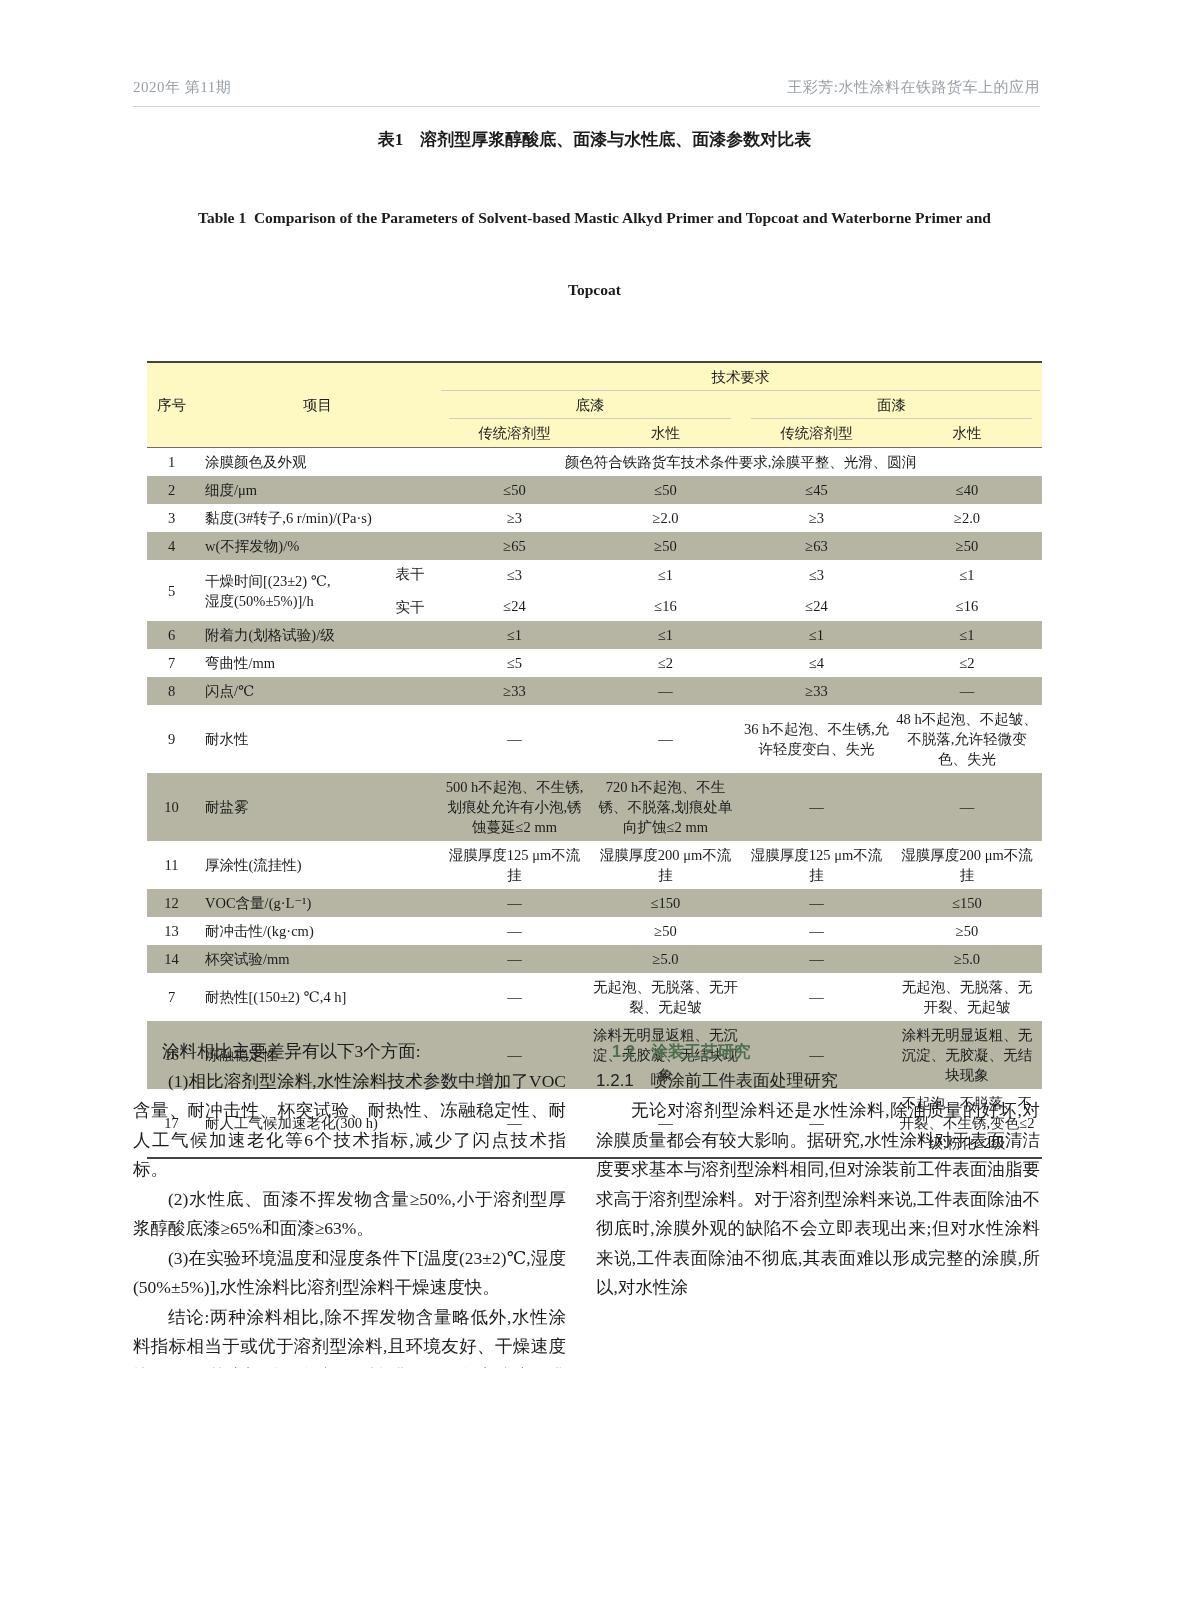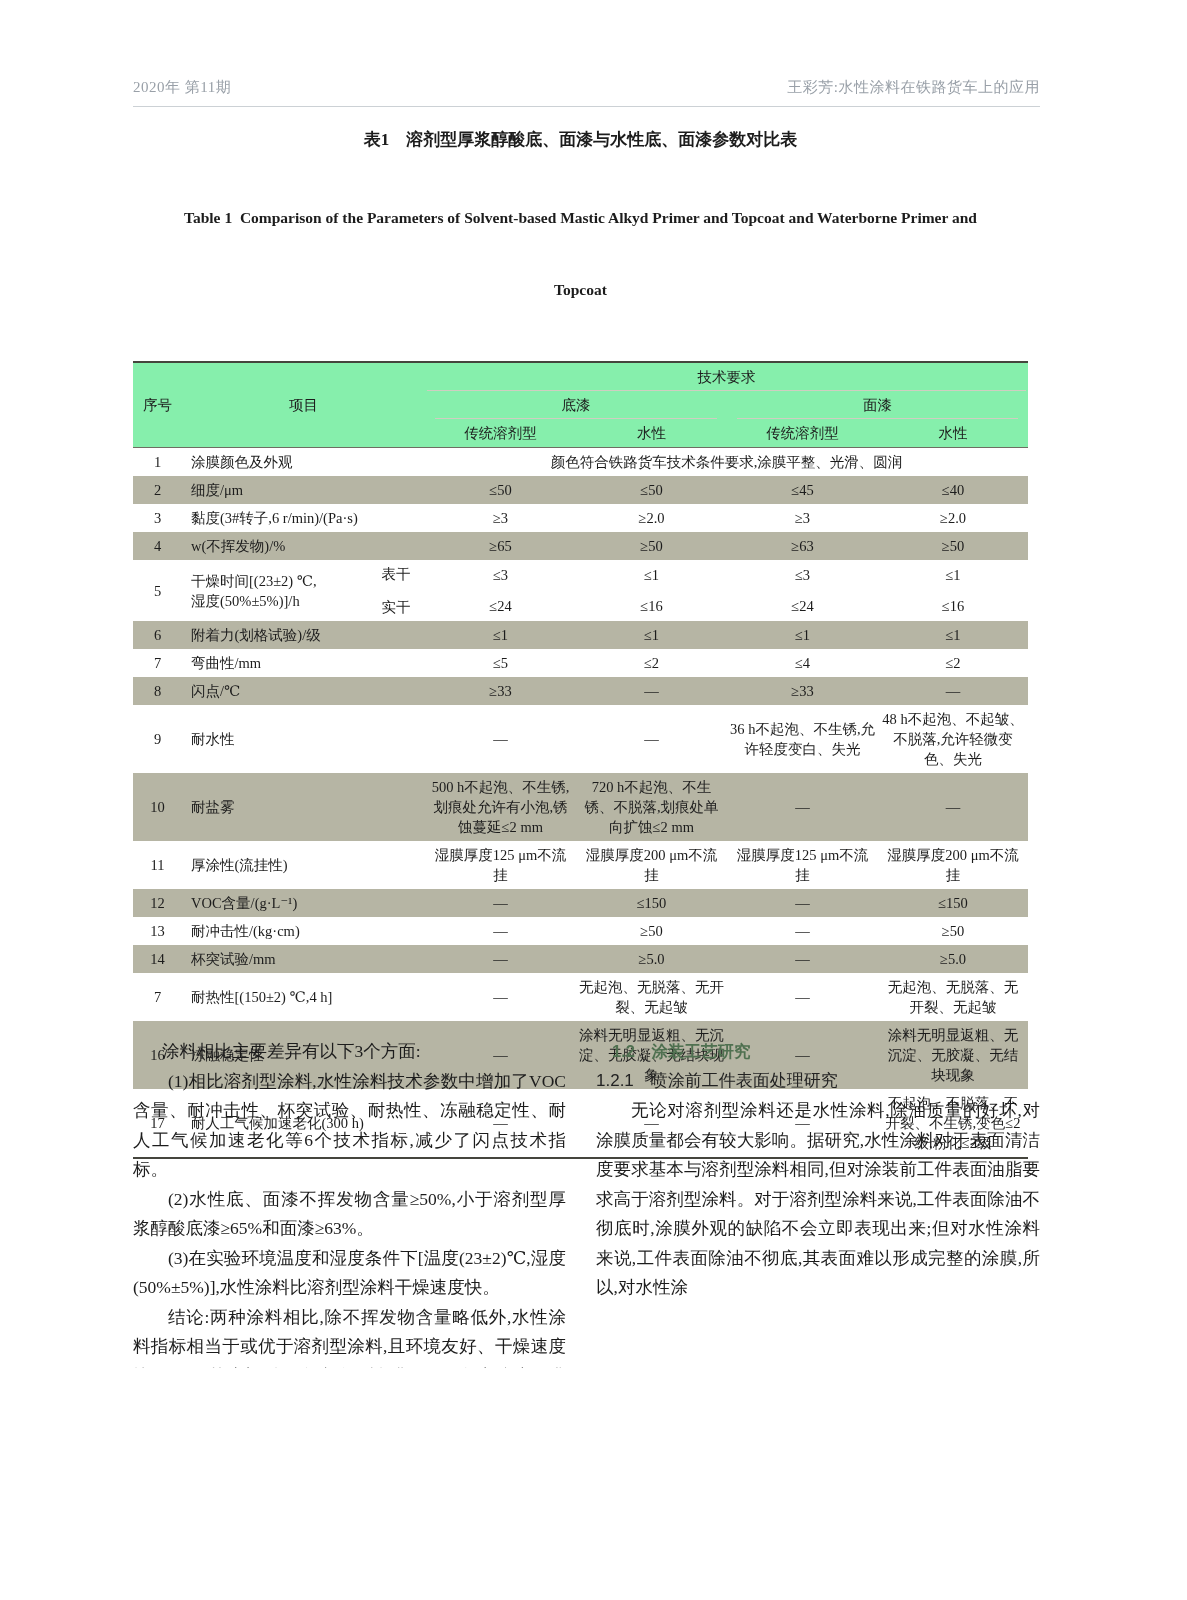--- a/index.html
+++ b/index.html
@@ -10,33 +10,33 @@
     font-family:"Liberation Serif","DejaVu Serif",serif; color:#1c1c1c;
   }
   
   .pg-header {
     position:absolute; top:78px; left:133px; width:907px;
     display:flex; justify-content:space-between; align-items:flex-end;
     font-size:15px; color:#99a0a8; letter-spacing:.5px;
     padding-bottom:9px; border-bottom:1px solid #ccd1d5;
   }
   
-  .tablewrap { position:absolute; top:128px; left:133px; width:895px; }
+  .tablewrap { position:absolute; top:128px; left:147px; width:895px; }
   .tbl-title-cn { text-align:center; font-weight:bold; font-size:17px; white-space:pre-wrap; }
   .tbl-title-en { text-align:center; font-weight:bold; font-size:15.5px; margin-top:7px; line-height:1.55; white-space:pre-wrap; }
   table.cmp {
     width:100%; border-collapse:collapse; margin-top:11px;
     border-top:2px solid #45453d; border-bottom:2px solid #45453d;
     font-size:14.5px;
   }
   .cmp th, .cmp td {
     font-weight:normal; text-align:center; vertical-align:middle;
     padding:4px 3px; line-height:1.38;
   }
-  .cmp thead th { background:#86efac; height:27px; position:relative; }
+  .cmp thead th { background:#fef9c3; height:27px; position:relative; }
   .cmp thead { border-bottom:1px solid #6e6e62; }
   th.rule::after {
     content:""; position:absolute; height:1px; bottom:0; background:#cfcec1;
     left:10px; right:10px;
   }
   th.rule-full::after { left:2px; right:2px; }
   tr.shade td { background:#b6b5a4; }
   td.no { width:49px; }
   td.item { text-align:left; padding-left:9px; }
   .dry { display:flex; align-items:center; }

